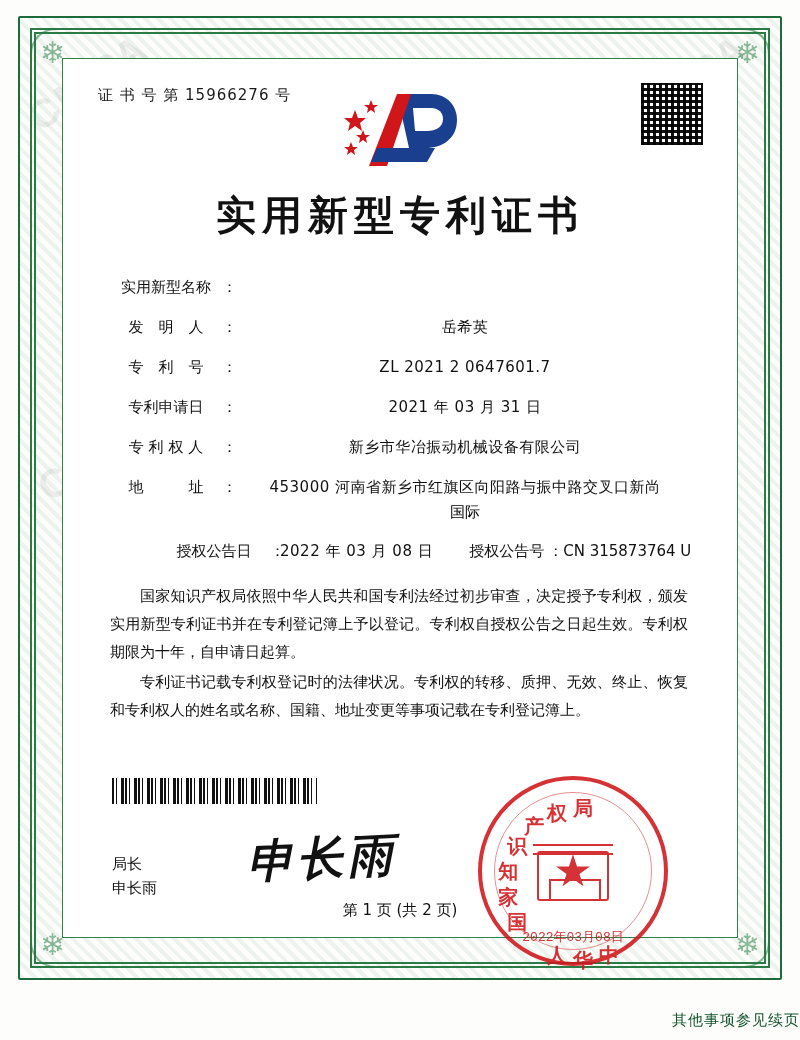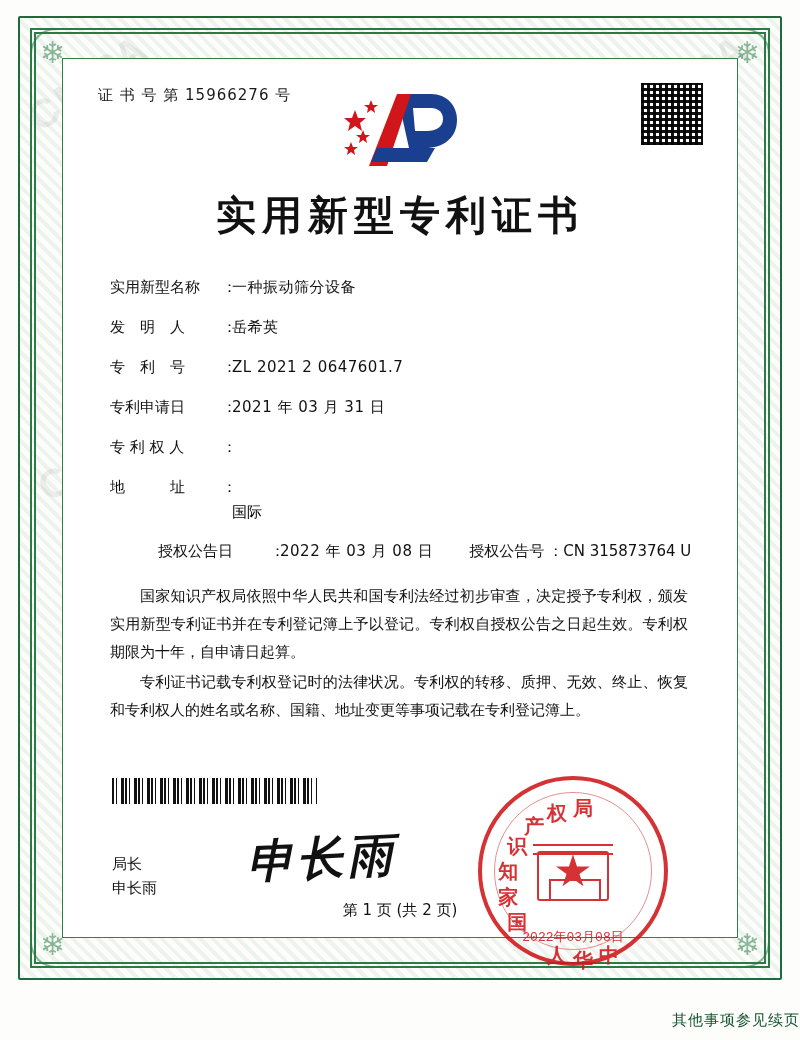--- a/index.html
+++ b/index.html
@@ -154,20 +154,21 @@
     letter-spacing: 6px;
     color: #111;
     font-family: "DejaVu Sans", "Liberation Sans", sans-serif;
   }
 
   .fields {
     position: absolute;
     left: 48px;
     right: 40px;
     top: 220px;
+    text-align: center;
   }
   .field-row {
     display: flex;
     align-items: flex-start;
     margin-bottom: 21px;
     font-size: 15px;
     color: #111;
     font-family: "DejaVu Sans", "Liberation Sans", sans-serif;
   }
   .f-label {
@@ -408,21 +409,20 @@
       </svg>
     </div>
 
     <div class="title">实用新型专利证书</div>
 
     <div class="fields">
 
       <div class="field-row">
         <div class="f-label">实用新型名称</div>
         <div class="f-colon">：</div>
-        <div class="f-value">一种振动筛分设备</div>
       </div>
 
       <div class="field-row">
         <div class="f-label">发　明　人</div>
         <div class="f-colon">：</div>
         <div class="f-value">岳希英</div>
       </div>
 
       <div class="field-row">
         <div class="f-label">专　利　号</div>
@@ -432,26 +432,28 @@
 
       <div class="field-row">
         <div class="f-label">专利申请日</div>
         <div class="f-colon">：</div>
         <div class="f-value">2021 年 03 月 31 日</div>
       </div>
 
       <div class="field-row">
         <div class="f-label">专 利 权 人</div>
         <div class="f-colon">：</div>
+        <div class="f-value">新乡市华冶振动机械设备有限公司</div>
       </div>
 
       <div>
         <div class="field-row" style="margin-bottom:0;">
           <div class="f-label">地　　　址</div>
           <div class="f-colon">：</div>
+          <div class="f-value">453000 河南省新乡市红旗区向阳路与振中路交叉口新尚</div>
         </div>
         <div class="f-value2">国际</div>
       </div>
 
       <div class="field-row" style="margin-top:20px;margin-left:48px;">
         <div class="f-label">授权公告日</div>
         <div class="f-colon">：</div>
         <div class="f-value" style="flex:0 0 auto;">2022 年 03 月 08 日</div>
         <div class="inline-second">
           <span class="f-label-inline">授权公告号</span><span>：</span><span>CN 315873764 U</span>

